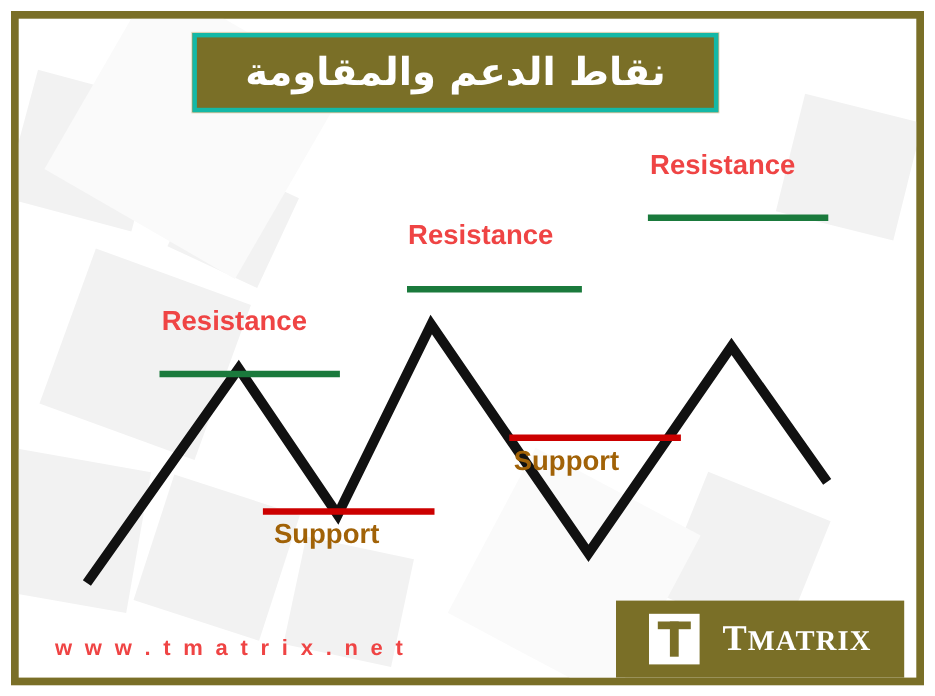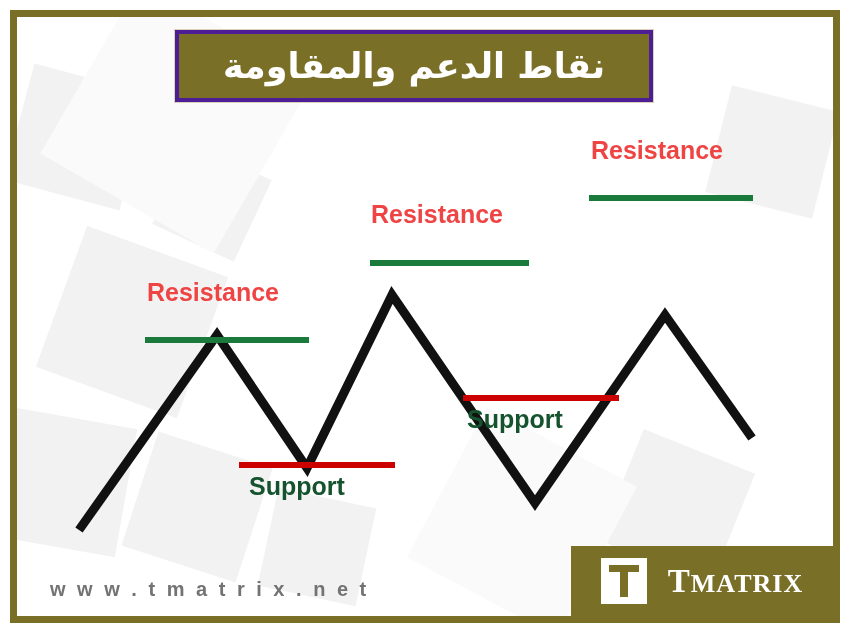--- a/index.html
+++ b/index.html
@@ -32,21 +32,21 @@
     overflow:hidden;
   }
   .bg-pattern svg{display:block;}
 
   
   .title-pill{
     position:absolute;
     left:175px;top:30px;
     width:478px;height:72px;
     background:#7a6f27;
-    border:4px solid #4c1d95;
+    border:4px solid #14b8a6;
     box-sizing:border-box;
     display:flex;
     align-items:center;
     justify-content:center;
     box-shadow:0 0 0 1px #d9d4b7;
   }
   .title-pill span{
     color:#ffffff;
     font-size:35px;
     font-weight:bold;
@@ -64,38 +64,38 @@
   .chart svg{display:block;}
 
   
   .lbl{
     position:absolute;
     font-weight:bold;
     white-space:nowrap;
     font-family:"Liberation Sans", sans-serif;
   }
   .lbl-res{color:#ef4444;font-size:25px;}
-  .lbl-sup{color:#14532d;font-size:25px;}
+  .lbl-sup{color:#a16207;font-size:25px;}
 
   
   .site{
     position:absolute;
     left:50px;top:578px;
     font-size:20px;
     font-weight:bold;
     letter-spacing:3px;
-    color:#737373;
+    color:#ef4444;
     font-family:"Liberation Sans", sans-serif;
     text-align:right;
   }
 
   
   .logo{
     position:absolute;
-    right:17px;bottom:17px;
+    right:28px;bottom:17px;
     width:262px;height:70px;
     background:#7a6f27;
     display:flex;
     align-items:center;
     justify-content:center;
     gap:21px;
   }
   .logo .mark{
     width:46px;height:46px;
     background:#ffffff;

